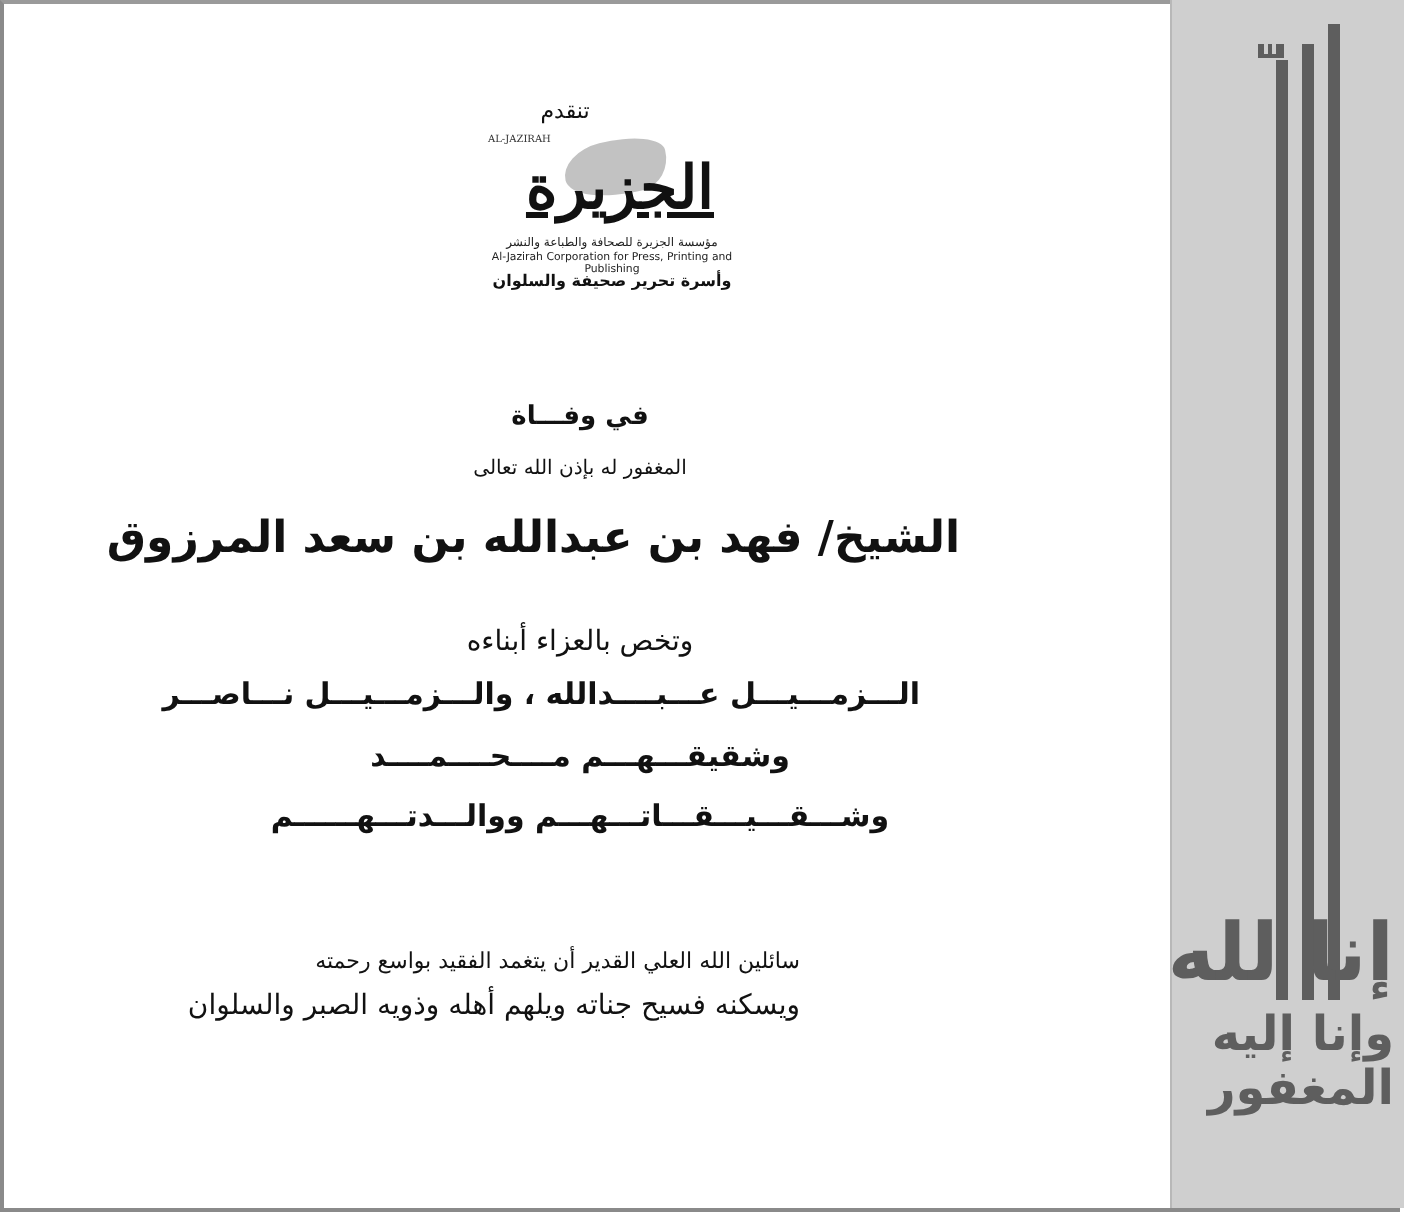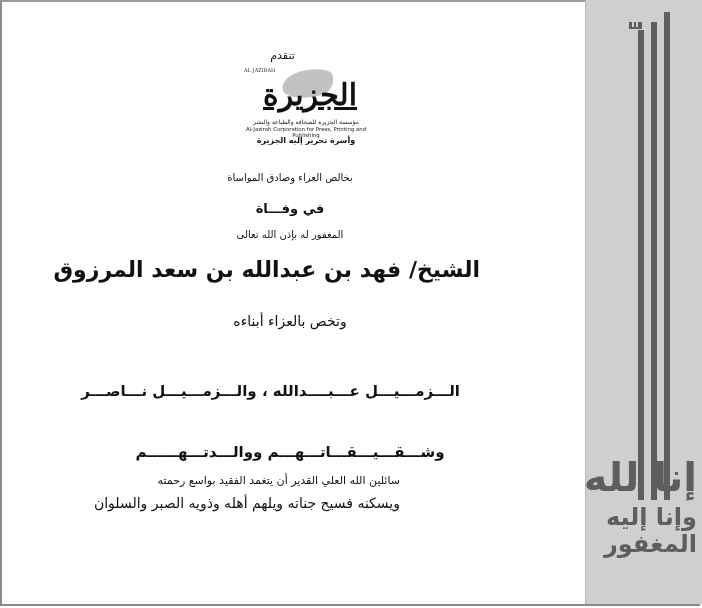--- a/index.html
+++ b/index.html
@@ -29,21 +29,21 @@
   }
   .logo .en-top { position: absolute; left: 2px; top: 3px; font-size: 5px; color: #333; font-family: "DejaVu Serif", serif; }
   .logo .ar-corp { position: absolute; left: 0; top: 54px; width: 128px; text-align: center; font-size: 6px; direction: rtl; color: #222; }
   .logo .en-corp { position: absolute; left: 0; top: 62px; width: 128px; text-align: center; font-size: 5.4px; color: #222; }
   .logo .ar-family { position: absolute; left: 0; top: 72px; width: 128px; text-align: center; font-size: 8px; font-weight: bold; direction: rtl; }
   .cond { top: 172px; font-size: 10px; left: 180px; width: 200px; }
   .death { top: 201px; font-size: 13px; font-weight: bold; left: 200px; width: 160px; }
   .forgiven { top: 229px; font-size: 10px; left: 180px; width: 200px; }
   .name { top: 257px; font-size: 22px; font-weight: bold; left: 100px; width: 370px; }
   .sons { top: 313px; font-size: 14px; left: 200px; width: 160px; }
-  .big { font-size: 15px; font-weight: bold; letter-spacing: 1px; left: 110px; width: 340px; margin-top: 44px; }
+  .big { font-size: 15px; font-weight: bold; letter-spacing: 1px; left: 110px; width: 340px; }
   .b1 { top: 338px; }
   .b2 { top: 369px; }
   .b3 { top: 399px; }
   .b4 { top: 428px; }
   .prayer1 { top: 474px; font-size: 11px; left: 180px; width: 210px; }
   .prayer2 { top: 495px; font-size: 14px; left: 180px; width: 210px; }
 
   .side {
     position: absolute; left: 585px; top: 0; width: 117px; height: 604px;
     background: #cfcfcf; border-left: 1px solid #b8b8b8;
@@ -66,29 +66,29 @@
 
 <div class="main">
   <div class="ln presents">تنقدم</div>
 
   <div class="logo">
     <div class="map"></div>
     <div class="en-top">AL-JAZIRAH</div>
     <div class="mark">الجزيرة</div>
     <div class="ar-corp">مؤسسة الجزيرة للصحافة والطباعة والنشر</div>
     <div class="en-corp">Al-Jazirah Corporation for Press, Printing and Publishing</div>
-    <div class="ar-family">وأسرة تحرير إليه الجزيرة</div>
+    <div class="ar-family">وأسرة تحرير صحيفة والسلوان</div>
   </div>
 
-  <div class="ln cond">بخالص العزاء وصادق المواساة</div>
   <div class="ln death">في وفـــاة</div>
   <div class="ln forgiven">المغفور له بإذن الله تعالى</div>
   <div class="ln name">الشيخ/ فهد بن عبدالله بن سعد المرزوق</div>
   <div class="ln sons">وتخص بالعزاء أبناءه</div>
   <div class="ln big b1">الـــزمـــيـــل عـــبــــدالله   ،   والـــزمـــيـــل نـــاصـــر</div>
+  <div class="ln big b2">وشقيقـــهـــم مــــحــــمــــد</div>
   <div class="ln big b3">وشـــقـــيـــقـــاتـــهـــم ووالـــدتـــهــــــم</div>
   <div class="ln prayer1">سائلين الله العلي القدير أن يتغمد الفقيد بواسع رحمته</div>
   <div class="ln prayer2">ويسكنه فسيح جناته ويلهم أهله وذويه الصبر والسلوان</div>
 </div>
 
 <div class="side"></div>
 <div class="bar" style="left:638px; top:30px; width:6px; height:470px;"></div>
 <div class="bar" style="left:651px; top:22px; width:6px; height:478px;"></div>
 <div class="bar" style="left:664px; top:12px; width:6px; height:488px;"></div>
 <div class="shadda"></div>

